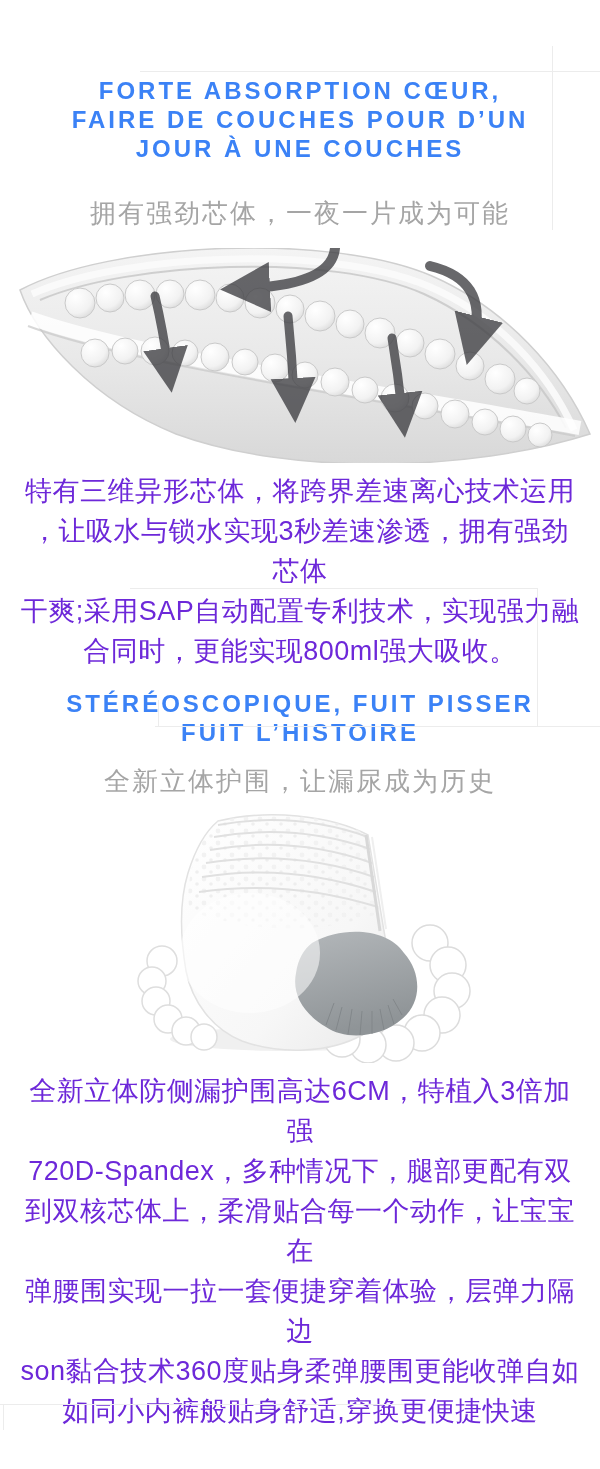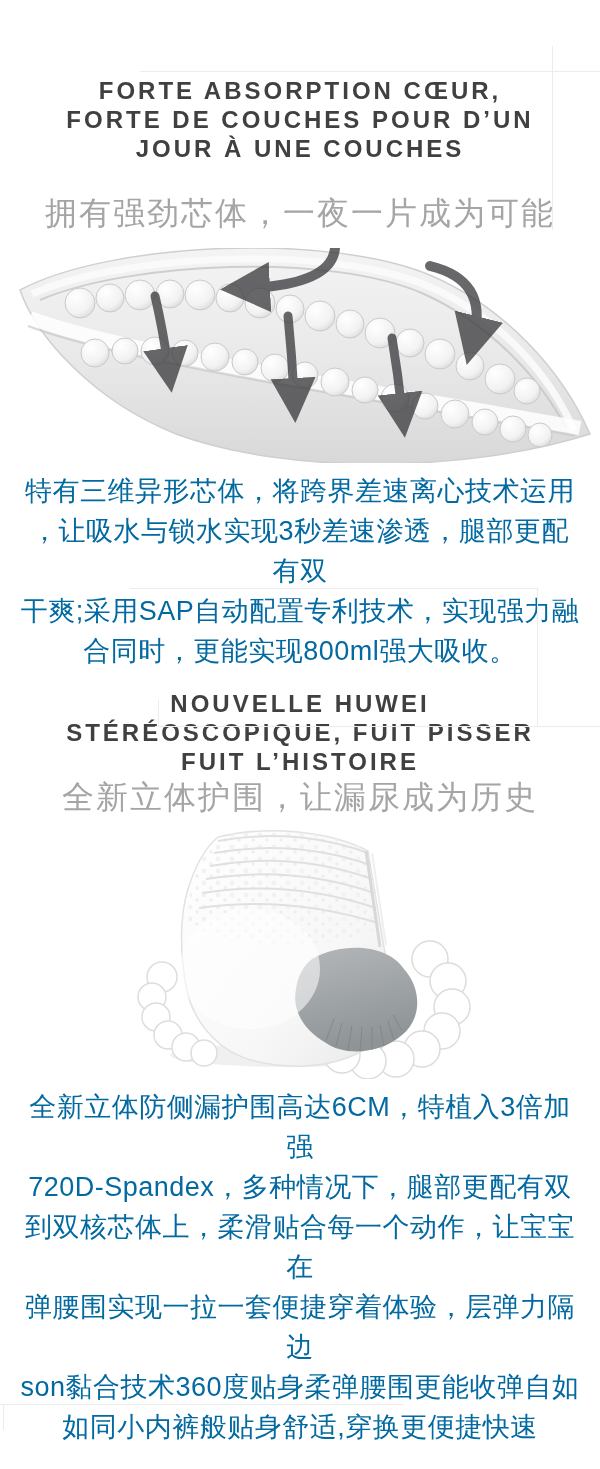--- a/index.html
+++ b/index.html
@@ -8,45 +8,45 @@
     width:600px;height:1469px;
     margin:0 auto;
     background:#ffffff;
     overflow:hidden;
     font-family:"Liberation Sans", sans-serif;
     text-align:center;
   }
   
   .fr-heading{
     margin:0 auto;
-    color:#404040;
+    color:#3b82f6;
     font-weight:bold;
     font-size:24px;
     line-height:29px;
     letter-spacing:3px;
     width:560px;
   }
   .fr-heading .hline{display:block;}
   .h1-block{padding-top:76px;}
   .h2-block{padding-top:18px;}
   
   .cn-subtitle{
     margin:29px auto 0 auto;
     color:#a5a5a5;
     font-weight:300;
-    font-size:32px;
+    font-size:26px;
     line-height:42px;
     letter-spacing:2px;
     width:560px;
   }
-  .cn-subtitle.second{margin-top:0;}
+  .cn-subtitle.second{margin-top:13px;}
   
   .cn-paragraph{
     margin:8px auto 0 auto;
-    color:#0369a1;
+    color:#6d28d9;
     font-weight:300;
     font-size:27px;
     line-height:40px;
     letter-spacing:0.5px;
     width:560px;
   }
   .cn-paragraph .pline{display:block;}
   .illustration{display:block;margin:0 auto;}
   .core-wrap{margin-top:14px;}
   .diaper-wrap{margin-top:6px;}
@@ -65,21 +65,21 @@
   <div class="seam h" style="top:588px;left:130px;width:407px;"></div>
   <div class="seam v" style="top:588px;left:537px;height:138px;"></div>
   <div class="seam h" style="top:726px;left:155px;width:445px;"></div>
   <div class="seam v" style="top:700px;left:158px;height:26px;"></div>
   <div class="seam h" style="top:1404px;left:0;width:404px;"></div>
   <div class="seam v" style="top:1404px;left:3px;height:26px;"></div>
 
   <div class="h1-block">
     <h1 class="fr-heading">
       <span class="hline">FORTE ABSORPTION CŒUR,</span>
-      <span class="hline">FORTE DE COUCHES POUR D’UN</span>
+      <span class="hline">FAIRE DE COUCHES POUR D’UN</span>
       <span class="hline">JOUR À UNE COUCHES</span>
     </h1>
     <div class="cn-subtitle">拥有强劲芯体，一夜一片成为可能</div>
 
     <div class="core-wrap">
       <svg class="illustration" width="600" height="215" viewBox="0 0 600 215">
         <defs>
           <linearGradient id="podGrad" x1="0" y1="0" x2="0" y2="1">
             <stop offset="0" stop-color="#f4f4f4"></stop>
             <stop offset="0.5" stop-color="#e9e9e9"></stop>
@@ -146,29 +146,28 @@
           <path d="M 430 18 Q 488 32 474 88" stroke-width="10" marker-end="url(#ah)"></path>
           <path d="M 155 48 Q 163 82 168 118" stroke-width="9" marker-end="url(#ah)"></path>
           <path d="M 288 68 Q 292 108 294 148" stroke-width="9" marker-end="url(#ah)"></path>
           <path d="M 392 90 Q 398 126 402 163" stroke-width="9" marker-end="url(#ah)"></path>
         </g>
       </svg>
     </div>
 
     <div class="cn-paragraph">
       <span class="pline">特有三维异形芯体，将跨界差速离心技术运用</span>
-      <span class="pline">，让吸水与锁水实现3秒差速渗透，腿部更配有双</span>
+      <span class="pline">，让吸水与锁水实现3秒差速渗透，拥有强劲芯体</span>
       <span class="pline">干爽;采用SAP自动配置专利技术，实现强力融</span>
       <span class="pline">合同时，更能实现800ml强大吸收。</span>
     </div>
   </div>
 
   <div class="h2-block">
     <h1 class="fr-heading">
-      <span class="hline">NOUVELLE HUWEI</span>
       <span class="hline">STÉRÉOSCOPIQUE, FUIT PISSER</span>
       <span class="hline">FUIT L’HISTOIRE</span>
     </h1>
     <div class="cn-subtitle second">全新立体护围，让漏尿成为历史</div>
 
     <div class="diaper-wrap">
       <svg class="illustration" width="600" height="255" viewBox="0 0 600 255">
         <defs>
           <linearGradient id="bodyGrad" x1="0" y1="0" x2="1" y2="1">
             <stop offset="0" stop-color="#ffffff"></stop>

